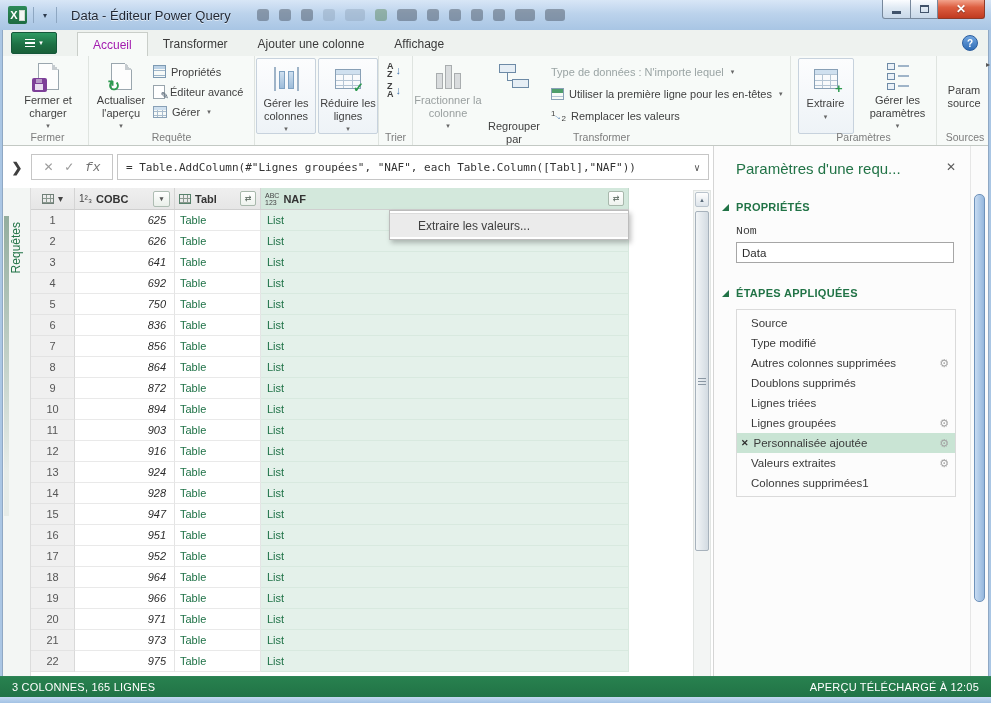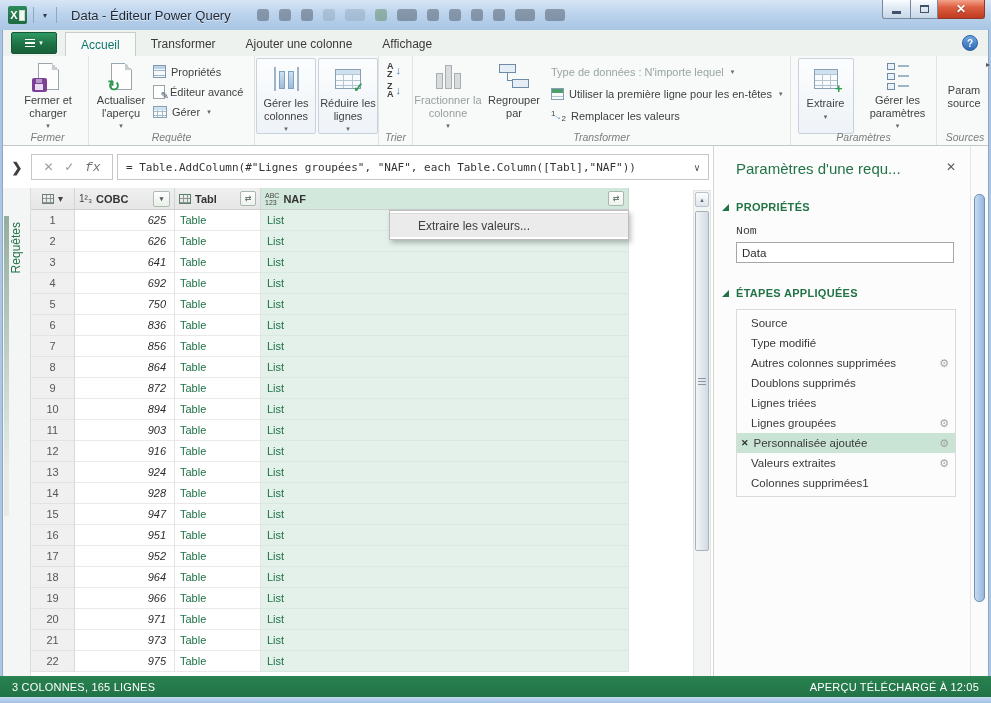--- a/index.html
+++ b/index.html
@@ -33,29 +33,29 @@
   .client{position:absolute;left:2px;top:30px;width:987px;height:667px;background:#fff;
     display:flex;flex-direction:column;border-left:1px solid #8fa8c4;border-right:1px solid #8fa8c4;}
 
   
   .tabrow{height:26px;background:#eef2ef;display:flex;align-items:flex-end;position:relative;flex:none;}
   .filebtn{width:46px;height:22px;margin:0 8px 0 8px;border:1px solid #15573a;border-radius:2px;
     background:linear-gradient(#2f9a63,#1e7145 55%,#196039);display:flex;align-items:center;justify-content:center;gap:4px;align-self:center;}
   .filebtn .lines{width:10px;height:9px;background:repeating-linear-gradient(#fff 0 1.5px,transparent 1.5px 3.5px);}
   .filebtn .fcaret{color:#fff;font-size:7px;}
   .tab{padding:0 15px;height:24px;line-height:24px;font-size:12px;color:#3a3a3a;}
-  .tab.active{background:#f7faf8;border:1px solid #c9cec9;border-bottom:none;color:#0f766e;}
+  .tab.active{background:#f7faf8;border:1px solid #c9cec9;border-bottom:none;color:#a21caf;margin-left:12px;}
   .helpbtn{position:absolute;right:10px;top:5px;width:16px;height:16px;border-radius:50%;
     background:linear-gradient(#72a6e0,#2f6cb5);border:1px solid #2a5d9e;color:#fff;font-size:10px;font-weight:bold;
     display:flex;align-items:center;justify-content:center;}
 
   
   .ribbon{height:90px;background:#f7faf8;border-bottom:1px solid #c3c9c4;display:flex;padding-left:4px;flex:none;}
   .rgroup{position:relative;height:100%;border-right:1px solid #dfe4e0;flex:none;}
-  .glabel{position:absolute;bottom:2px;left:0;width:100%;text-align:center;font-size:10.5px;color:#7c7c7c;white-space:nowrap;font-style:italic;}
+  .glabel{position:absolute;bottom:2px;left:0;width:100%;text-align:center;font-size:10.5px;color:#7c7c7c;white-space:nowrap;}
   .bigbtn{display:inline-flex;flex-direction:column;align-items:center;padding-top:4px;font-size:11px;line-height:12.5px;
     color:#3f3f3f;text-align:center;vertical-align:top;}
   .bigbtn .ico{height:32px;display:flex;align-items:center;justify-content:center;margin-bottom:2px;}
   .bigbtn .caret{font-size:7px;color:#666;margin-top:1px;}
   .bigbtn.disabled{color:#9aa0a0;}
   .framed{border:1px solid #c7d2dd;border-radius:2px;background:linear-gradient(#fcfdfe,#eef3f7);margin:2px 1px;height:76px;}
   .smallrow{display:flex;align-items:center;gap:5px;font-size:11px;color:#3f3f3f;height:19px;white-space:nowrap;}
   .smallrow .caret{font-size:7px;color:#666;margin-left:2px;}
   .smallrow.disabled{color:#9aa4a4;}
 
@@ -351,21 +351,21 @@
           <span class="ico">
               <span class="ic-split">
                 <i></i>
                 <i></i>
                 <i></i>
               </span>
             </span>
           <span>Fractionner la colonne</span>
           <span class="caret">▾</span>
         </div>
-        <div class="bigbtn" style="width:62px;">
+        <div class="bigbtn" style="width:62px;justify-content:space-between;">
           <span class="ico">
               <span class="ic-group">
                 <span class="r1"></span>
                 <span class="ln"></span>
                 <span class="r2"></span>
               </span>
             </span>
           <span>Regrouper par</span>
         </div>
         <div style="display:flex;flex-direction:column;gap:3px;padding-top:6px;padding-left:6px;">

